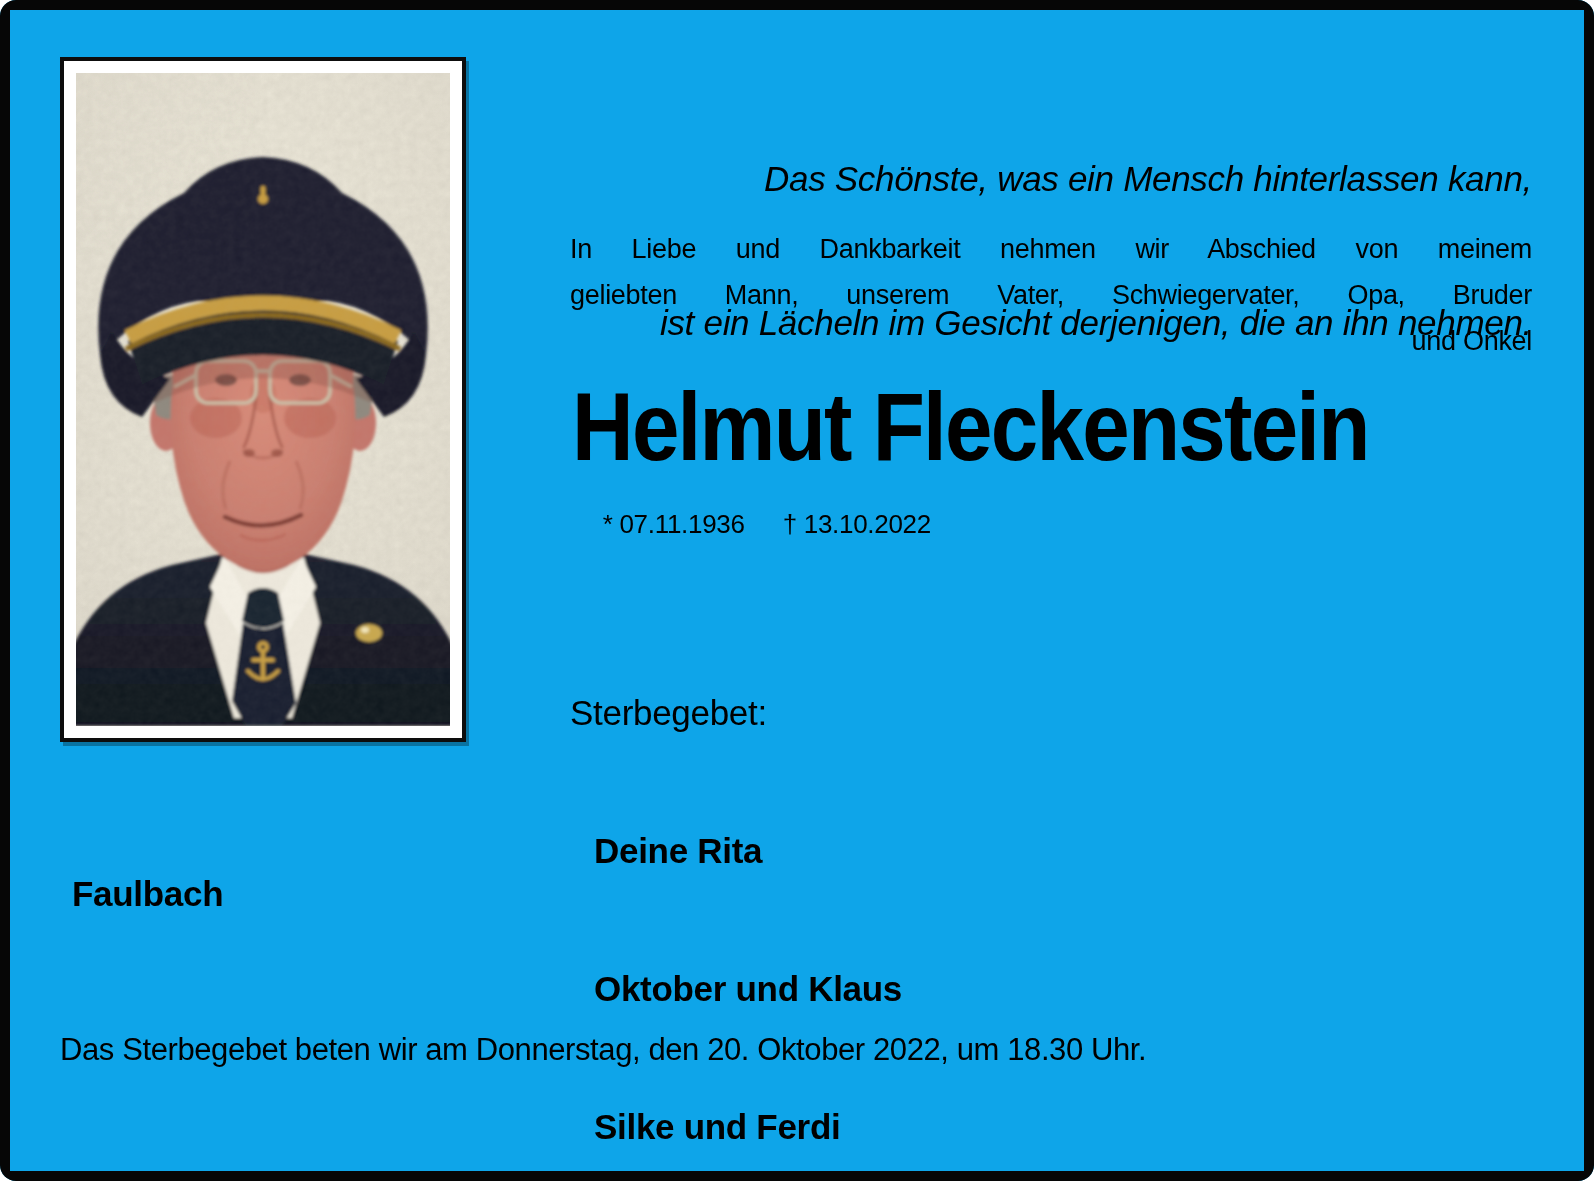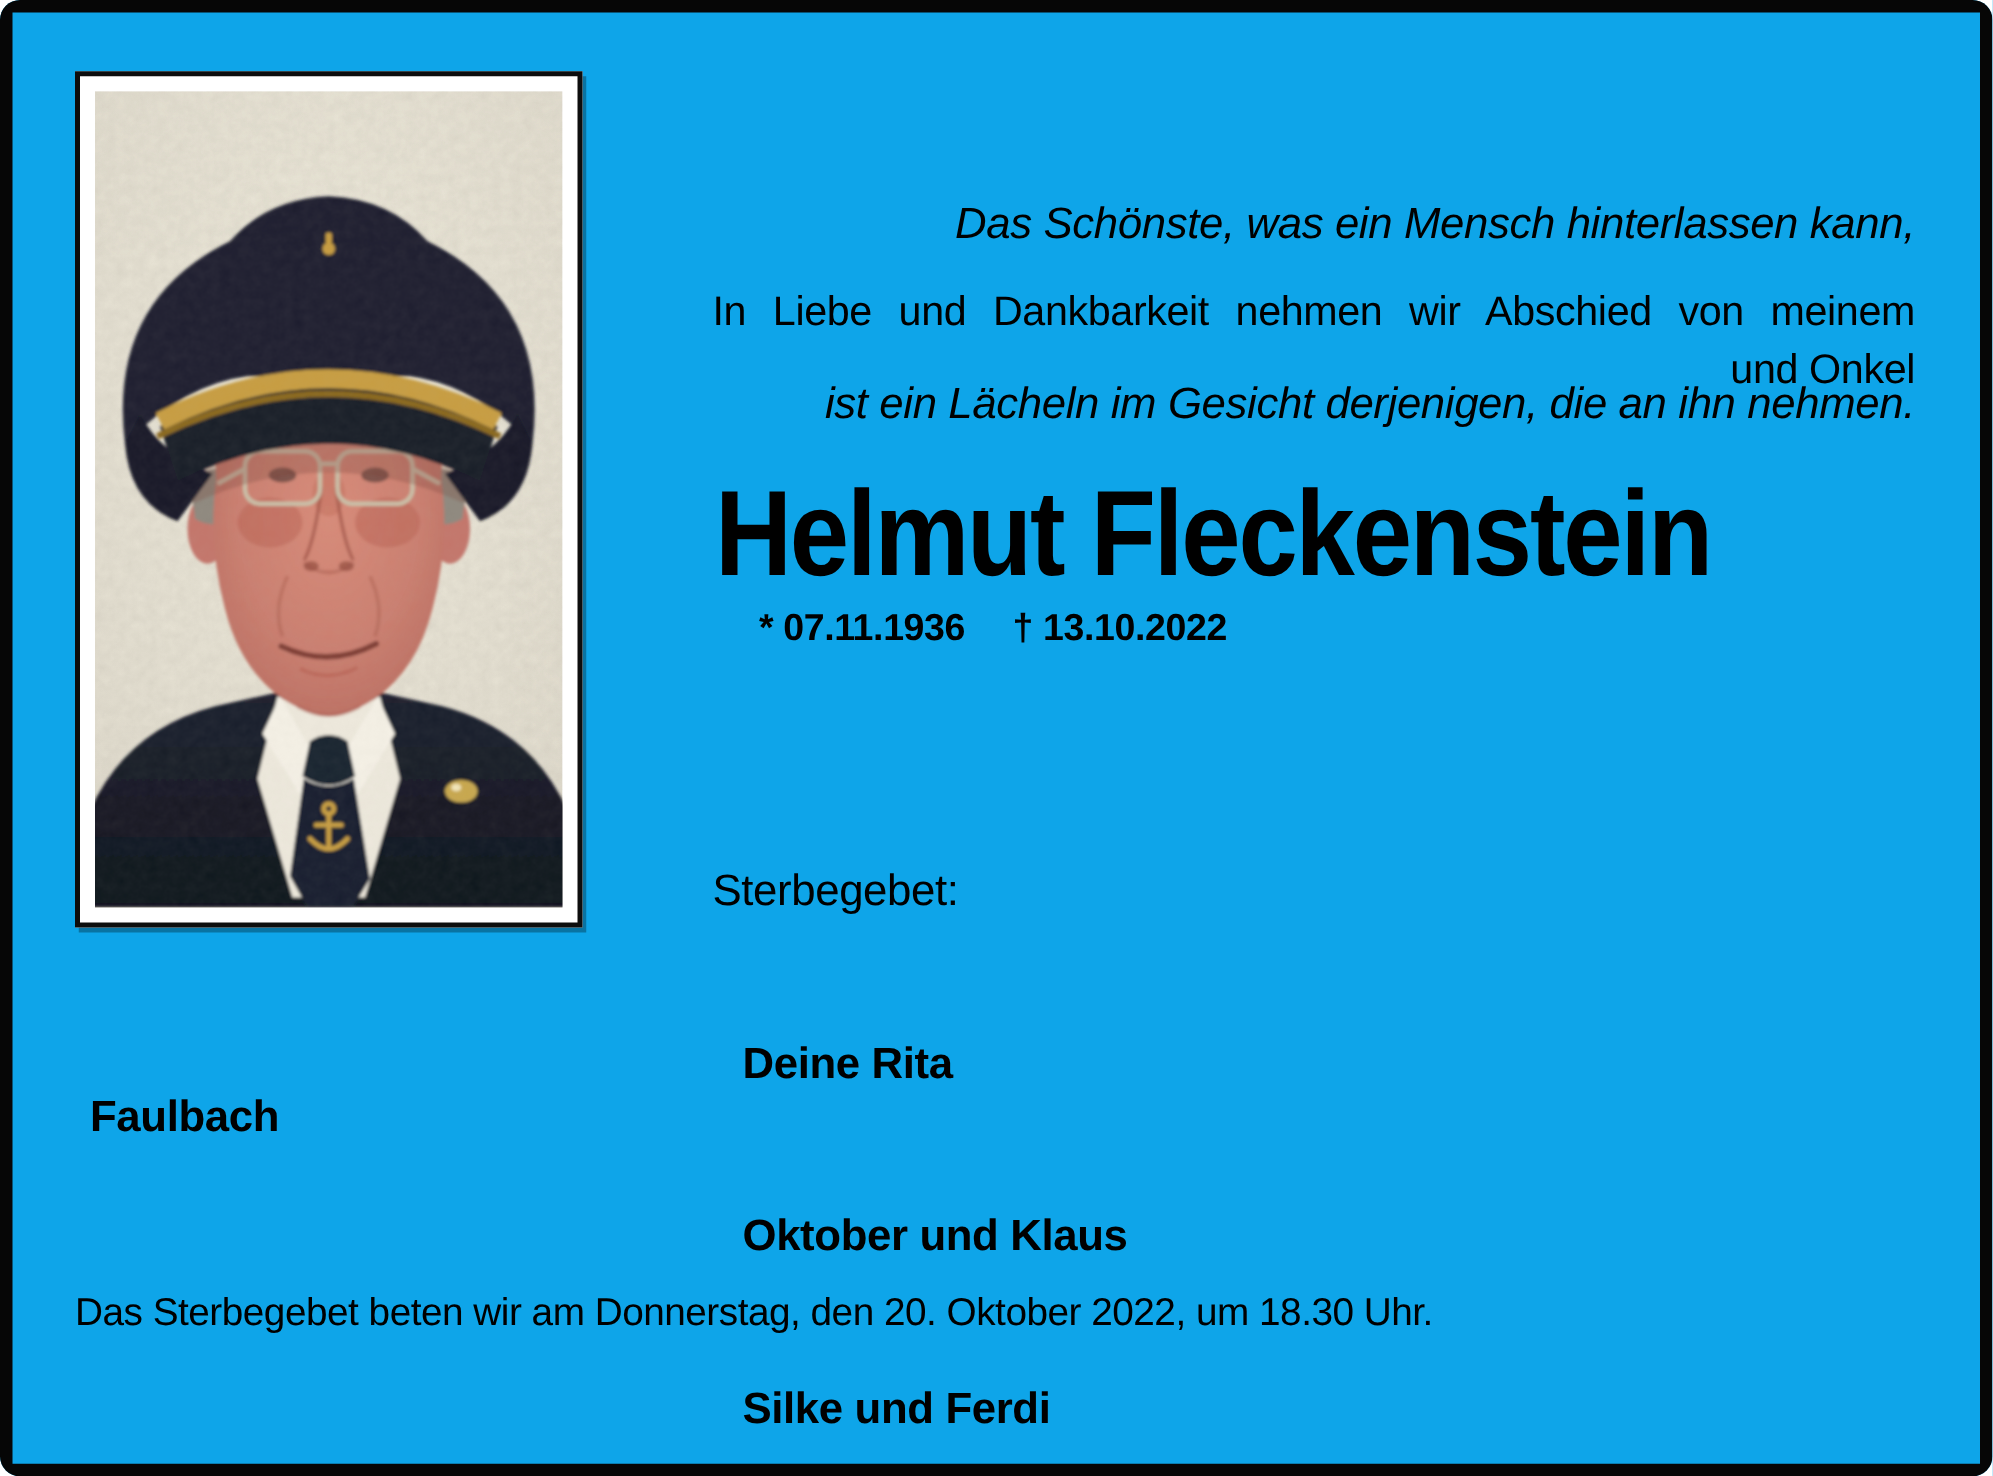--- a/index.html
+++ b/index.html
@@ -48,43 +48,43 @@
     font-size:35px;
     line-height:48px;
     white-space:pre;
   }
 
   
   .farewell{
     position:absolute;
     left:570px; top:226px;
     width:962px;
-    font-size:33px;
+    font-size:27px;
     line-height:46px;
   }
   .farewell .jline{ text-align:justify; text-align-last:justify; }
   .farewell .lline{ text-align:right; }
 
   
   .deceased-name{
     position:absolute;
     left:572px; top:374px;
     font-size:97px;
     font-weight:bold;
     letter-spacing:-2px;
     white-space:nowrap;
     transform:scaleX(0.88);
     transform-origin:0 50%;
     line-height:1.1;
   }
   .dates{
     position:absolute;
-    left:575px; top:452px;
-    font-size:30px;
-    font-weight:bold;
+    left:575px; top:478px;
+    font-size:26px;
+    font-weight:normal;
     white-space:pre;
   }
   .dates .death{ margin-left:38px; }
 
   
   .remembrance{
     position:absolute;
     left:570px; top:598px;
     font-size:35px;
     line-height:46px;
@@ -220,20 +220,21 @@
     </svg>
   </div>
 
   <div class="quote">
     <div>Das Schönste, was ein Mensch hinterlassen kann,</div>
     <div>ist ein Lächeln im Gesicht derjenigen, die an ihn nehmen.</div>
   </div>
 
   <div class="farewell">
     <div class="jline">In Liebe und Dankbarkeit nehmen wir Abschied von meinem</div>
+    <div class="jline">geliebten Mann, unserem Vater, Schwiegervater, Opa, Bruder</div>
     <div class="lline">und Onkel</div>
   </div>
 
   <div class="deceased-name">Helmut Fleckenstein</div>
   <div class="dates">
     <span class="birth">* 07.11.1936</span><span class="death">† 13.10.2022</span>
   </div>
 
   <div class="remembrance">
     <div class="heading">Sterbegebet:</div>

